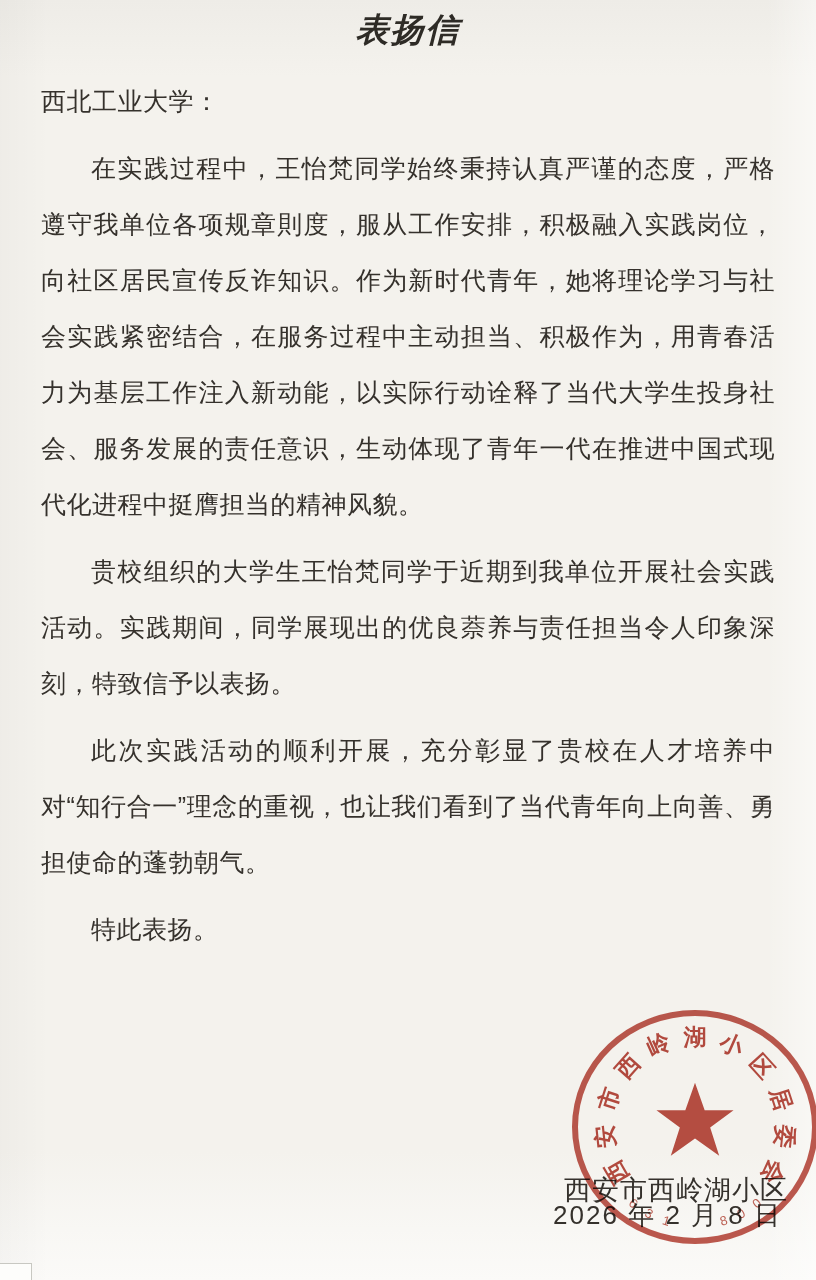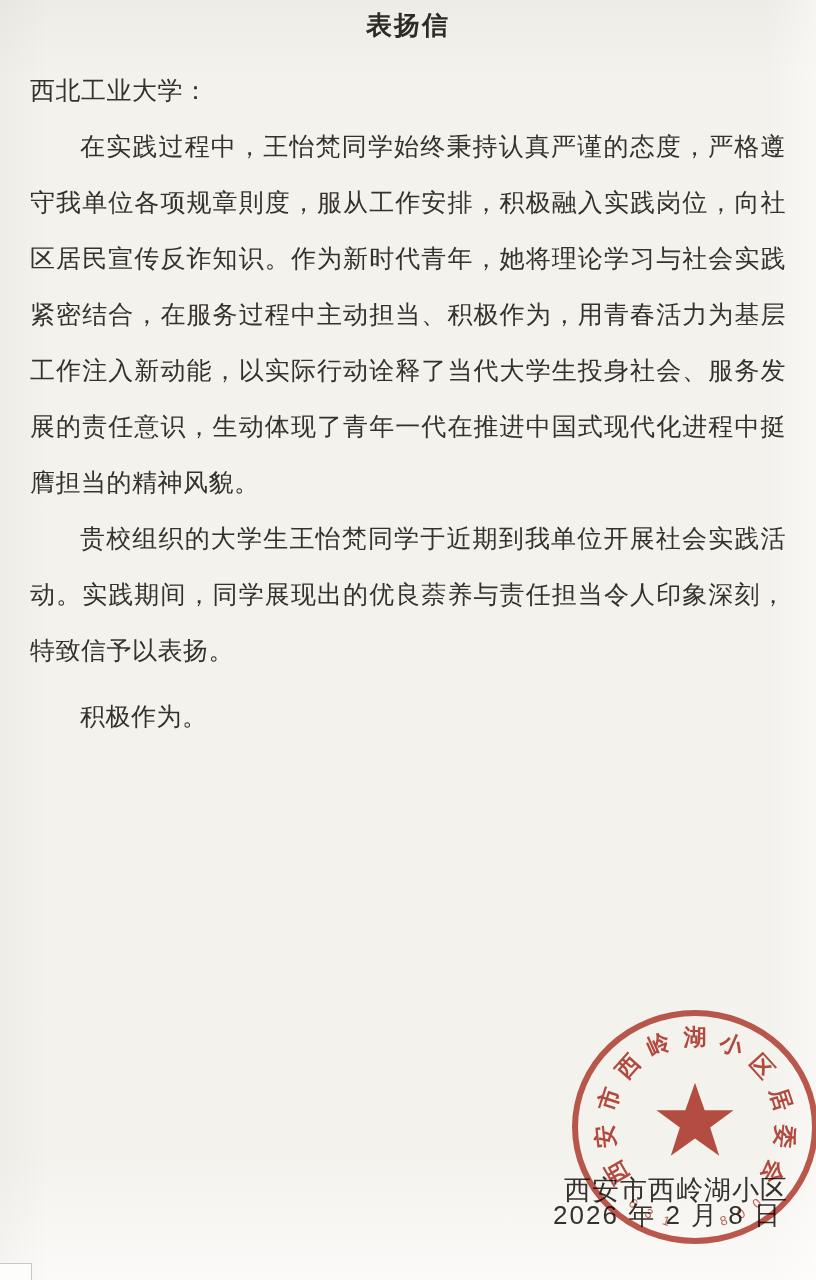--- a/index.html
+++ b/index.html
@@ -9,30 +9,31 @@
     overflow:hidden;
     background:
       linear-gradient(90deg, rgba(0,0,0,0.025) 0%, rgba(0,0,0,0) 6%, rgba(0,0,0,0) 94%, rgba(255,255,255,0.45) 100%),
       linear-gradient(180deg, #eeece7 0%, #f4f2ed 6%, #f4f2ed 90%, #f8f7f4 96%, #fbfaf8 100%);
     font-family:"Liberation Sans","DejaVu Sans",sans-serif;
     color:#35312c;
   }
   .title {
     position:absolute; top:8px; left:0; right:0;
     text-align:center;
-    font-size:26px; font-weight:600;
+    font-size:33px; font-weight:600;
     letter-spacing:2px;
     color:#2e2b26;
+    font-style:italic;
   }
   .letter-body {
     position:absolute;
     left:30px; right:30px; top:62px;
   }
   .letter-body p {
-    margin:0;
+    margin:11px;
     font-size:25px;
     line-height:56px;
     letter-spacing:0.5px;
     text-align:justify;
     word-break:break-all;
     color:#35312c;
   }
   p.salutation { text-indent:0; }
   p.para { text-indent:2em; }
   p.closing { text-indent:2em; margin-top:10px; }
@@ -99,21 +100,22 @@
 <body>
 
 <div class="page">
 
   <div class="title">表扬信</div>
 
   <div class="letter-body">
     <p class="salutation">西北工业大学：</p>
     <p class="para">在实践过程中，王怡梵同学始终秉持认真严谨的态度，严格遵守我单位各项规章則度，服从工作安排，积极融入实践岗位，向社区居民宣传反诈知识。作为新时代青年，她将理论学习与社会实践紧密结合，在服务过程中主动担当、积极作为，用青春活力为基层工作注入新动能，以实际行动诠释了当代大学生投身社会、服务发展的责任意识，生动体现了青年一代在推进中国式现代化进程中挺膺担当的精神风貌。</p>
     <p class="para">贵校组织的大学生王怡梵同学于近期到我单位开展社会实践活动。实践期间，同学展现出的优良萘养与责任担当令人印象深刻，特致信予以表扬。</p>
-    <p class="closing">积极作为。</p>
+    <p class="para">此次实践活动的顺利开展，充分彰显了贵校在人才培养中对“知行合一”理念的重视，也让我们看到了当代青年向上向善、勇担使命的蓬勃朝气。</p>
+    <p class="closing">特此表扬。</p>
   </div>
 
   <div class="signature-line">西安市西岭湖小区</div>
 
   <div class="date-line">2026 年 2 月 8 日</div>
 
   <div class="seal">
     <svg class="seal-star" viewBox="0 0 100 100" aria-hidden="true">
       <polygon points="50,4 61.8,37.5 97,37.5 68.5,58.5 79.5,93 50,72 20.5,93 31.5,58.5 3,37.5 38.2,37.5" fill="rgba(174,45,32,0.9)"></polygon>
     </svg>

